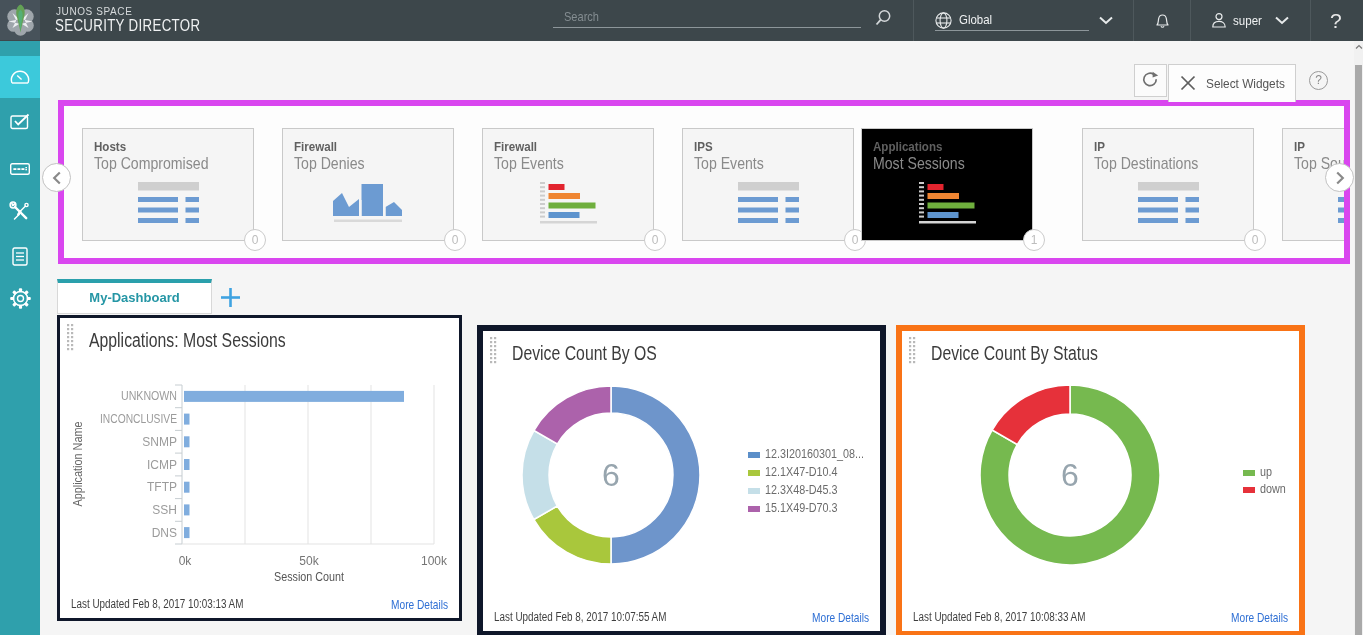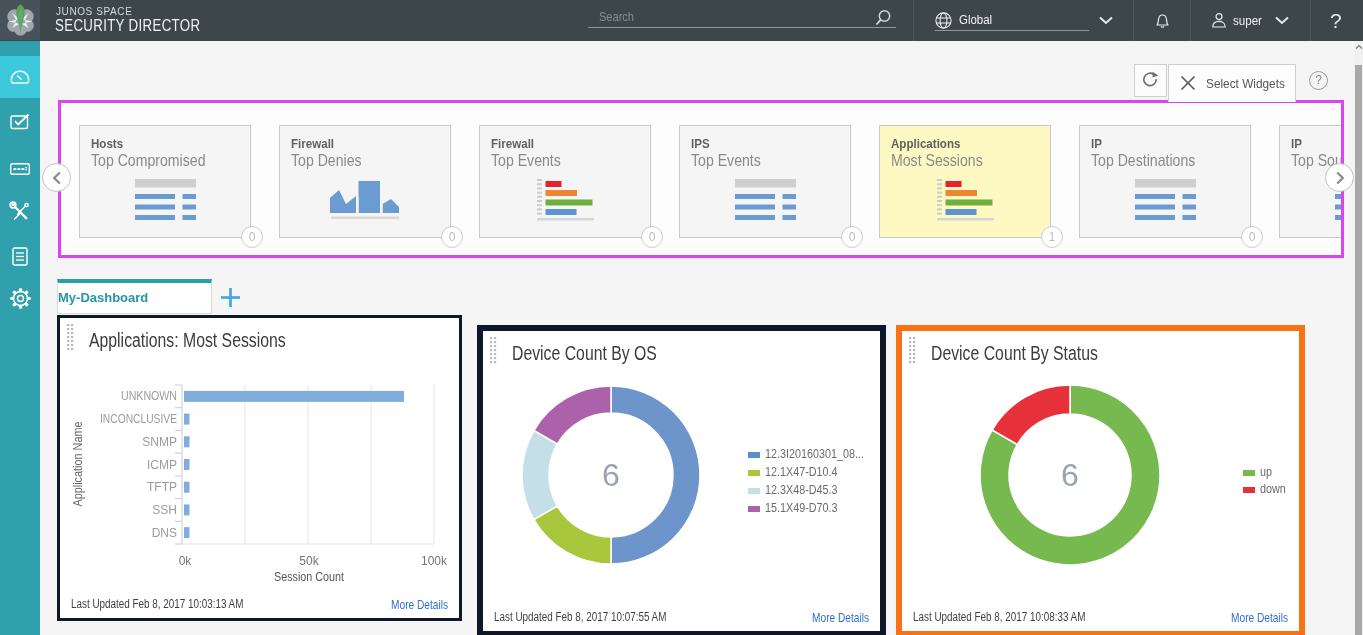--- a/index.html
+++ b/index.html
@@ -17,21 +17,21 @@
 </g>
 <g fill="#EDEFF1">
 <path d="M12.5 13 L16.2 20.5 L12.5 28 L19.5 23.8 L8.5 21.5 L19.5 19.2 Z"></path>
 <path d="M28.5 13 L24.8 20.5 L28.5 28 L21.5 23.8 L32.5 21.5 L21.5 19.2 Z"></path>
 </g>
 <path d="M20.5 4.5 C24.5 6 25.8 12 23.8 18 C22.4 23.5 21.2 28.5 20.5 32.5 C19.8 28.5 18.6 23.5 17.2 18 C15.2 12 16.5 6 20.5 4.5 Z" fill="#63a155"></path>
 <path d="M20.5 10 C22.6 11 23.2 14.5 22.2 18.5 C21.5 22.8 20.8 28 20.5 31.5 C20.2 28 19.5 22.8 18.8 18.5 C17.8 14.5 18.4 11 20.5 10 Z" fill="#55b077"></path>
 </svg></div>
 <div style="position:absolute;left:56px;top:6px;font-size:10px;letter-spacing:0.6px;color:#D6DADC">JUNOS SPACE</div>
 <div style="position:absolute;left:55px;top:17px;font-size:16px;letter-spacing:0.4px;color:#F0F2F3;transform:scaleX(0.83);transform-origin:left">SECURITY DIRECTOR</div>
-<div style="position:absolute;left:588px;top:0;width:308px;height:27px;border-bottom:1px solid #8D969A">
+<div style="position:absolute;left:553px;top:0;width:308px;height:27px;border-bottom:1px solid #8D969A">
   <div style="position:absolute;left:11px;top:9px;font-size:13px;color:#848D91;transform:scaleX(0.85);transform-origin:left">Search</div>
 </div>
 <div style="position:absolute;left:874px;top:9px;width:18px;height:18px"><svg width="18" height="18" viewBox="0 0 18 18">
 <circle cx="10.5" cy="7" r="5.2" fill="none" stroke="#D3D7D9" stroke-width="1.5"></circle>
 <line x1="6.6" y1="10.8" x2="2.5" y2="15.5" stroke="#D3D7D9" stroke-width="1.8"></line>
 </svg></div>
 <div style="position:absolute;left:913px;top:0;width:1px;height:41px;background:#4E585C"></div>
 <div style="position:absolute;left:935px;top:12px;width:17px;height:17px"><svg width="17" height="17" viewBox="0 0 17 17">
 <g fill="none" stroke="#E7EAEB" stroke-width="1.1">
 <circle cx="8.5" cy="8.5" r="7.6"></circle>
@@ -126,21 +126,21 @@
 <div style="position:absolute;left:11px;top:10px"><svg width="16" height="16" viewBox="0 0 16 16">
 <g stroke="#5E5E5E" stroke-width="1.7">
           <line x1="1.5" y1="1.5" x2="14.5" y2="14.5"></line>
           <line x1="14.5" y1="1.5" x2="1.5" y2="14.5"></line>
         </g>
 </svg></div>
 <div style="position:absolute;left:37px;top:11px;font-size:13px;color:#555;transform:scaleX(0.91);transform-origin:left">Select Widgets</div>
 </div>
 <div style="position:absolute;left:1309px;top:71px;width:17px;height:17px;border-radius:50%;border:1.5px solid #9A9A9A;text-align:center;line-height:17px;font-size:12px;color:#8A8A8A">?</div>
 
-<div style="position:absolute;left:58px;top:100px;width:1280px;height:152px;background:#FDFDFD;border:3px solid #d946ef;overflow:hidden">
+<div style="position:absolute;left:58px;top:100px;width:1280px;height:152px;background:#FDFDFD;border:6px solid #d946ef;overflow:hidden">
 <div style="position:absolute;left:18px;top:22px;width:170px;height:111px;background:#F5F5F5;border:1px solid #C9C9C9">
 <div style="position:absolute;left:11px;top:10px;font-size:13px;font-weight:bold;color:#606060;transform:scaleX(0.89);transform-origin:left;white-space:nowrap">Hosts</div>
 <div style="position:absolute;left:11px;top:25px;font-size:17px;color:#8A8A8A;transform:scaleX(0.83);transform-origin:left;white-space:nowrap">Top Compromised</div>
 <svg style="position:absolute;left:55px;top:53px" width="61" height="41" viewBox="0 0 61 41">
 <rect x="0" y="0" width="61" height="8.5" fill="#CFCFCF"></rect>
 <g fill="#6C9BD2">
 <rect x="0" y="15" width="40" height="5"></rect>
           <rect x="47.5" y="15" width="13.5" height="5"></rect>
 <rect x="0" y="25.5" width="40" height="5"></rect>
           <rect x="47.5" y="25.5" width="13.5" height="5"></rect>
@@ -195,21 +195,21 @@
 <rect x="0" y="15" width="40" height="5"></rect>
           <rect x="47.5" y="15" width="13.5" height="5"></rect>
 <rect x="0" y="25.5" width="40" height="5"></rect>
           <rect x="47.5" y="25.5" width="13.5" height="5"></rect>
 <rect x="0" y="36" width="40" height="5"></rect>
           <rect x="47.5" y="36" width="13.5" height="5"></rect>
 </g>
       </svg>
 <div style="position:absolute;left:161px;top:100px;width:20px;height:20px;border-radius:50%;background:#fff;border:1px solid #CBCBCB;text-align:center;line-height:20px;font-size:12px;color:#BDBDBD">0</div>
 </div>
-    <div style="position:absolute;left:818px;top:22px;width:170px;height:111px;background:#fef9c3;border:1px solid #C9C9C9">
+    <div style="position:absolute;left:797px;top:22px;width:170px;height:111px;background:#000000;border:1px solid #C9C9C9">
 <div style="position:absolute;left:11px;top:10px;font-size:13px;font-weight:bold;color:#606060;transform:scaleX(0.89);transform-origin:left;white-space:nowrap">Applications</div>
 <div style="position:absolute;left:11px;top:25px;font-size:17px;color:#8A8A8A;transform:scaleX(0.83);transform-origin:left;white-space:nowrap">Most Sessions</div>
 <svg style="position:absolute;left:57px;top:53px" width="58" height="42" viewBox="0 0 58 42">
 <g>
           <rect x="0" y="0.0" width="5" height="2" fill="#CCCCCC"></rect>
           <rect x="0" y="4.2" width="5" height="2" fill="#CCCCCC"></rect>
           <rect x="0" y="8.4" width="5" height="2" fill="#CCCCCC"></rect>
           <rect x="0" y="12.6" width="5" height="2" fill="#CCCCCC"></rect>
           <rect x="0" y="16.8" width="5" height="2" fill="#CCCCCC"></rect>
           <rect x="0" y="21.0" width="5" height="2" fill="#CCCCCC"></rect>
@@ -262,21 +262,21 @@
 <svg style="position:absolute;left:6.5px;top:5.5px" width="14" height="16" viewBox="0 0 14 16">
       <polyline points="9.8,2.5 4.2,8 9.8,13.5" fill="none" stroke="#8A8A8A" stroke-width="2.2"></polyline>
     </svg>
   </div>
 <div style="position:absolute;left:1325px;top:163px;width:27px;height:27px;border-radius:50%;background:#fff;border:1px solid #C2C2C2;z-index:5">
 <svg style="position:absolute;left:6.5px;top:5.5px" width="14" height="16" viewBox="0 0 14 16">
       <polyline points="4.2,2.5 9.8,8 4.2,13.5" fill="none" stroke="#8A8A8A" stroke-width="2.2"></polyline>
     </svg>
   </div>
 <div style="position:absolute;left:57px;top:279px;width:155px;height:35px;background:#fff;border:1px solid #D8D8D8;border-top:4px solid #2AA0AC;box-sizing:border-box">
-<div style="width:100%;text-align:left;margin-top:7px;font-size:13px;font-weight:bold;color:#2596A5">My-Dashboard</div>
+<div style="width:100%;text-align:center;margin-top:7px;font-size:13px;font-weight:bold;color:#2596A5">My-Dashboard</div>
 </div>
 <svg style="position:absolute;left:221px;top:288px" width="19" height="19" viewBox="0 0 19 19">
     <g stroke="#3FA3E1" stroke-width="2.6">
       <line x1="9.5" y1="0" x2="9.5" y2="19"></line>
       <line x1="0" y1="9.5" x2="19" y2="9.5"></line>
     </g>
   </svg>
 <div style="position:absolute;left:57px;top:315px;width:399px;height:300px;background:#fff;border:3px solid #0f172a">
 <svg style="position:absolute;left:7px;top:6px" width="8" height="28" viewBox="0 0 8 28">
       <rect x="0" y="0" width="2.2" height="2.2" fill="#B9B9B9"></rect>

